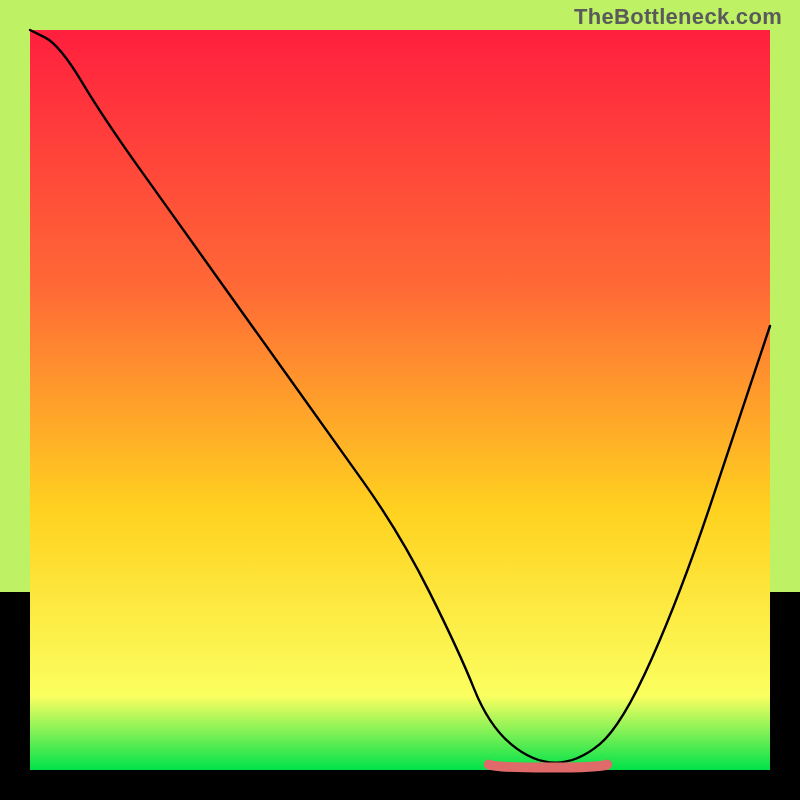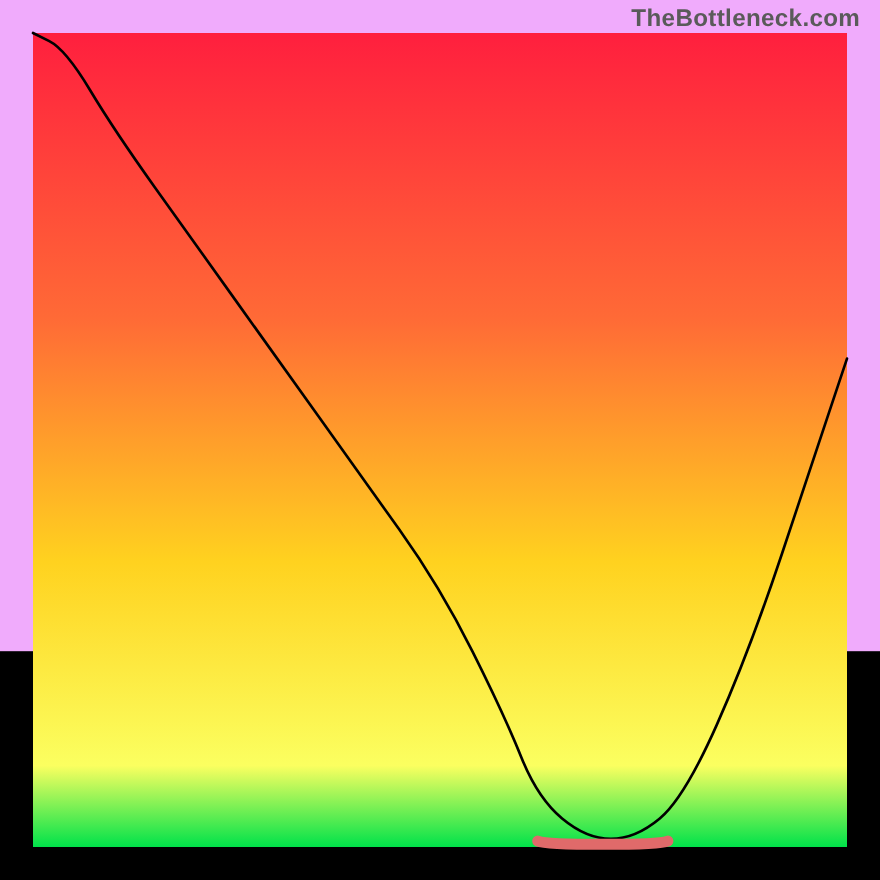--- a/index.html
+++ b/index.html
@@ -8,21 +8,21 @@
     width: 800px;
     height: 800px;
     background: #000;
     overflow: hidden;
     font-family: Arial, Helvetica, sans-serif;
   }
   .frame {
     position: relative;
     width: 800px;
     height: 592px;
-    background: #f0abfc;
+    background: #bef264;
   }
   .watermark {
     position: absolute;
     top: 4px;
     right: 18px;
     color: #5a5a5a;
     font-size: 22px;
     font-weight: 600;
     letter-spacing: 0.3px;
   }

